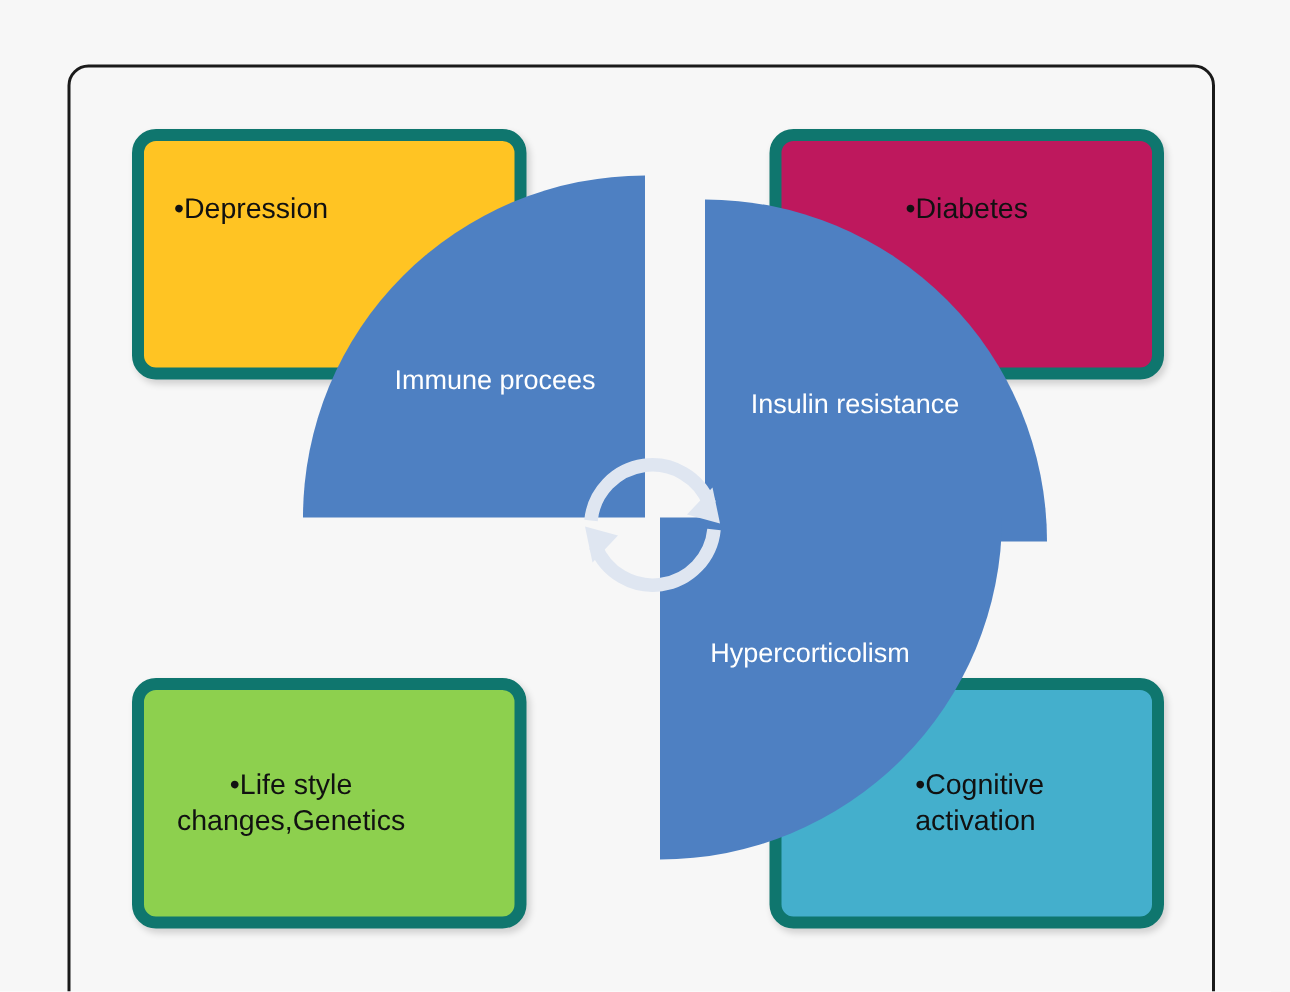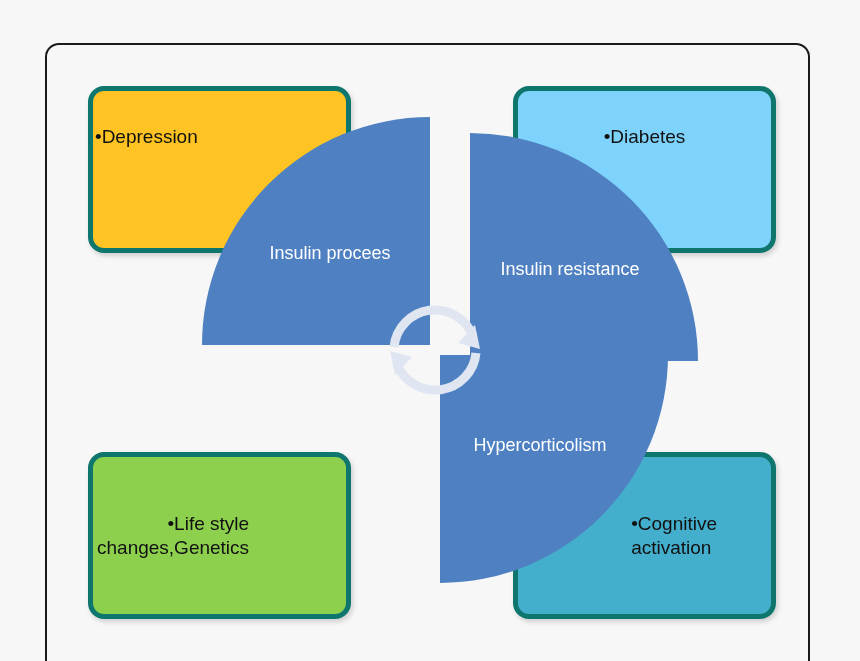--- a/index.html
+++ b/index.html
@@ -27,43 +27,43 @@
     border: 2px solid #1a1a1a;
     border-radius: 14px;
     background: #f7f7f7;
     box-sizing: border-box;
   }
 
   
   .callout {
     position: absolute;
     box-sizing: border-box;
-    border: 5px solid #0f766e;
+    border: 8px solid #0f766e;
     border-radius: 16px;
     box-shadow: 2px 3px 5px rgba(0,0,0,0.16);
-    padding: 10px 2px;
+    padding: 10px 20px;
     color: #111111;
     font-size: 19px;
     line-height: 1.24;
     white-space: pre-line;
   }
   #box-depression {
     left: 88px;  top: 86px;  width: 263px; height: 167px;
     background: #ffc423;
     text-align: left;
   }
   #box-diabetes {
     left: 513px; top: 86px;  width: 263px; height: 167px;
-    background: #7dd3fc;
+    background: #be185d;
     text-align: center;
   }
   #box-lifestyle {
     left: 88px;  top: 452px; width: 263px; height: 167px;
     background: #8dd04e;
-    text-align: right;
+    text-align: center;
     display: flex;
     align-items: center;
   }
   #box-cognitive {
     left: 513px; top: 452px; width: 263px; height: 167px;
     background: #44afcc;
     text-align: left;
     display: flex;
     align-items: center;
     justify-content: flex-end;
@@ -104,21 +104,21 @@
     border-top-right-radius: 228px;
     padding: 46px 34px 0 6px;
     margin-left: 30px;
   }
   #quad-bl {
     left: 0;    top: 238px;
     border-bottom-left-radius: 228px;
     padding: 0 6px 46px 34px;
   }
   #quad-br {
-    left: 238px; top: 238px;
+    left: 238px; top: 228px;
     border-bottom-right-radius: 228px;
     padding: 0 34px 46px 6px;
     text-align: center;
   }
 
   
   #cycle-arrows {
     position: absolute;
     left: 376px;
     top: 291px;
@@ -148,21 +148,21 @@
   </div>
 
   <div class="callout" id="box-cognitive">
     <div class="callout-text">•Cognitive
  activation</div>
   </div>
 
   <div id="wheel">
 
     <div class="quadrant" id="quad-tl">
-      <span>Insulin procees</span>
+      <span>Immune procees</span>
     </div>
 
     <div class="quadrant" id="quad-tr">
       <span>Insulin resistance</span>
     </div>
 
 
     <div class="quadrant" id="quad-br">
       <span>Hypercorticolism</span>
     </div>

